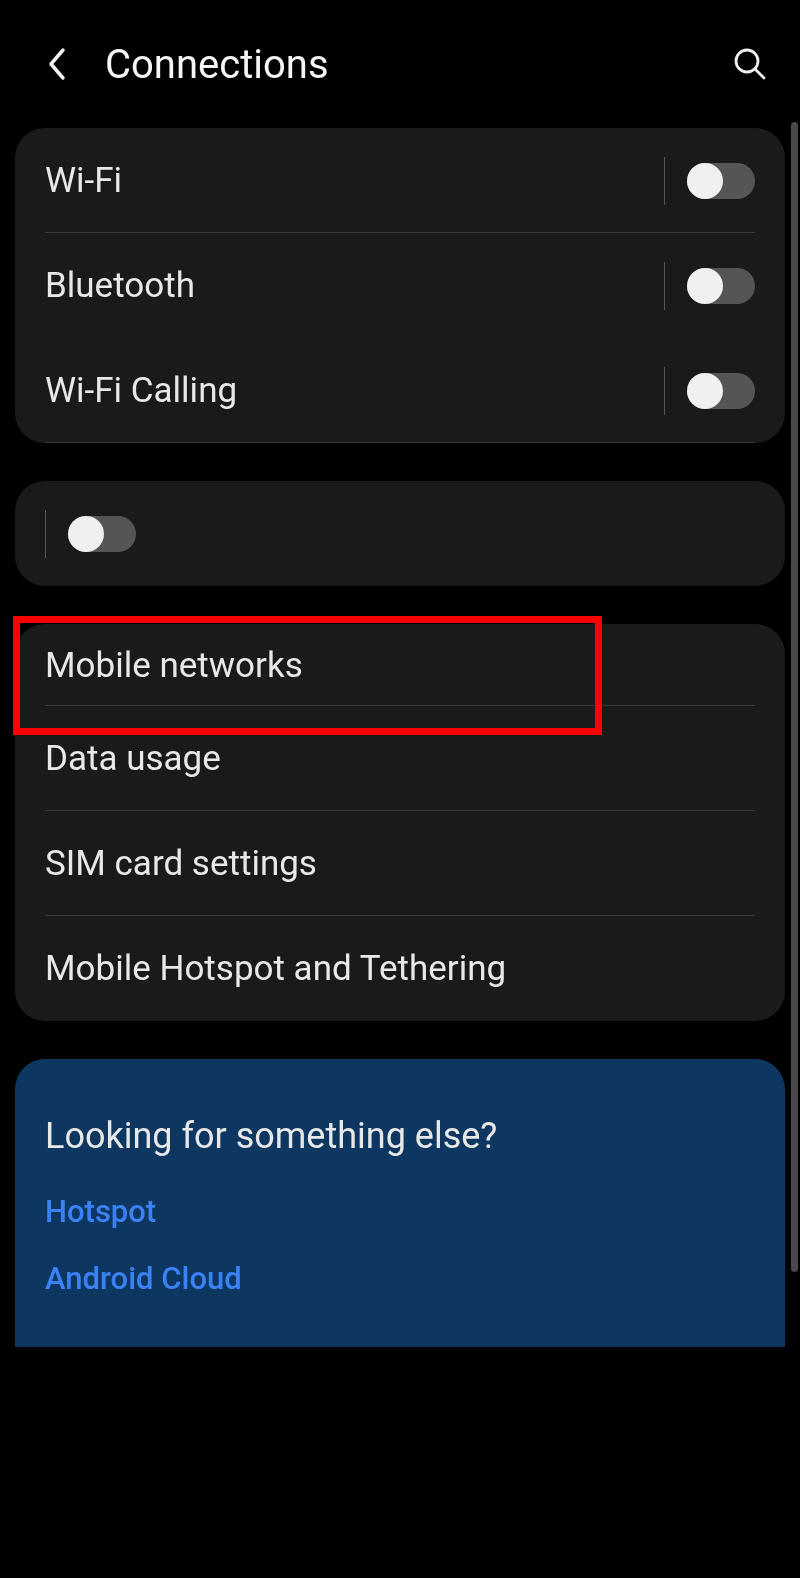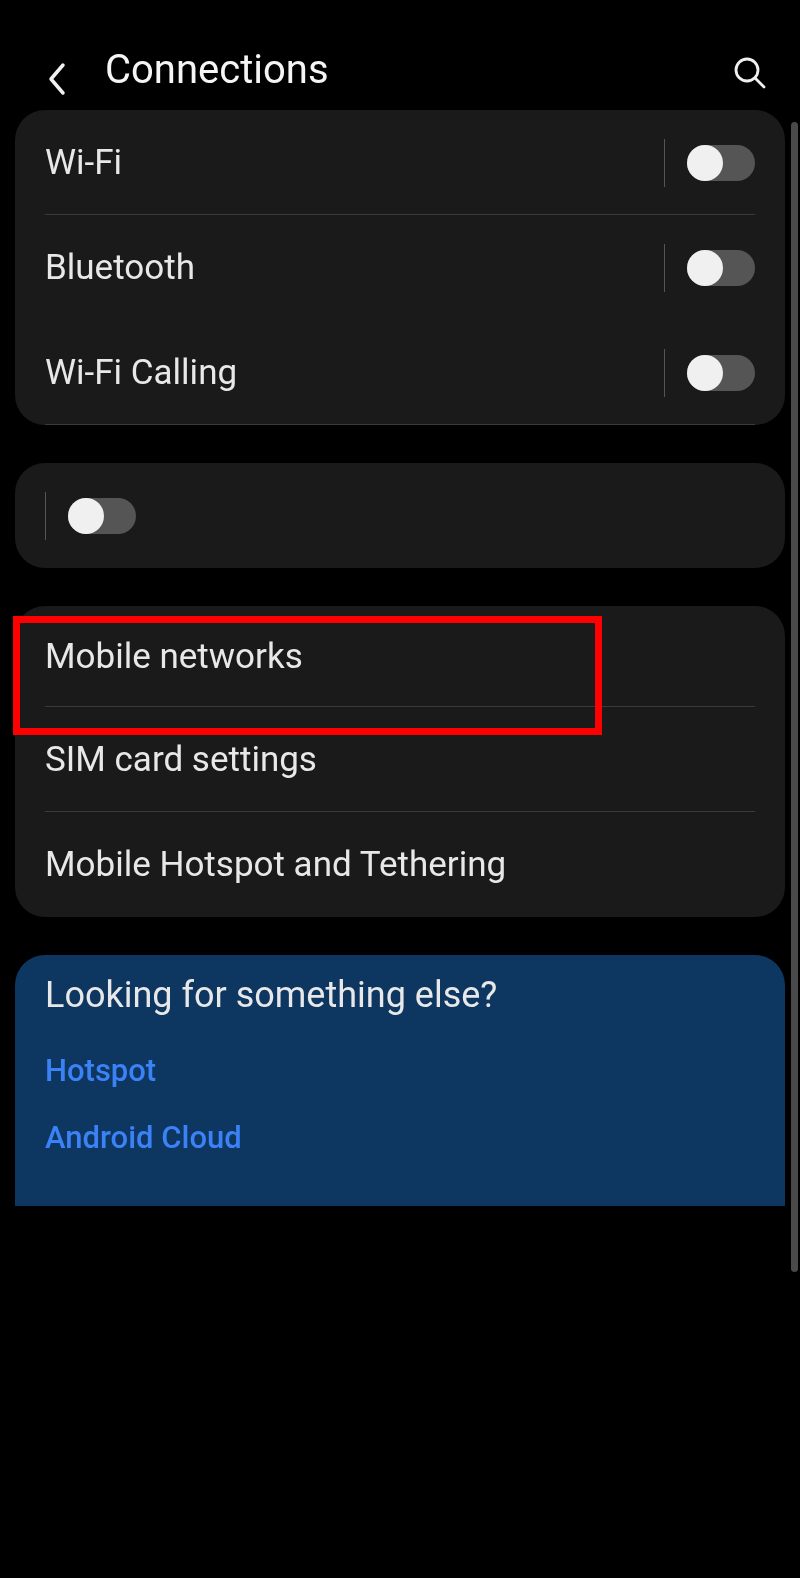--- a/index.html
+++ b/index.html
@@ -11,23 +11,23 @@
     body {
       background: #000000;
       width: 800px;
       height: 1578px;
       color: #ffffff;
       overflow: hidden;
       position: relative;
     }
     .header {
       display: flex;
-      align-items: flex-end;
-      padding: 30px 30px 17px 42px;
-      height: 110px;
+      align-items: center;
+      padding: 30px 30px 30px 42px;
+      height: 128px;
     }
     .back-icon {
       width: 28px;
       height: 28px;
       margin-right: 35px;
       display: flex;
       align-items: center;
       justify-content: center;
     }
     .back-icon svg {
@@ -112,21 +112,21 @@
     }
     .highlight-box {
       position: absolute;
       border: 7px solid #ff0000;
       pointer-events: none;
       z-index: 10;
     }
     .footer-card {
       background: #0d3661;
       border-radius: 30px 30px 0 0;
-      padding: 19px 30px 20px 30px;
+      padding: 56px 30px 20px 30px;
     }
     .footer-title {
       font-size: 36px;
       font-weight: 400;
       color: #e8e8e8;
       margin-bottom: 36px;
     }
     .footer-link {
       font-size: 31px;
       font-weight: 500;
@@ -199,22 +199,25 @@
       <div class="toggle-wrap">
         <div class="toggle-divider"></div>
         <div class="toggle">
           <div class="toggle-knob"></div>
         </div>
       </div>
     </div>
   </div>
 
   <div class="card">
-    <div class="list-item with-border" style="height:101px">
+    <div class="list-item with-border" style="height:82px">
       <div class="list-label">Mobile networks</div>
+    </div>
+    <div class="list-item with-border">
+      <div class="list-label">Data usage</div>
     </div>
     <div class="list-item with-border">
       <div class="list-label">SIM card settings</div>
     </div>
     <div class="list-item">
       <div class="list-label">Mobile Hotspot and Tethering</div>
     </div>
   </div>
 
 

